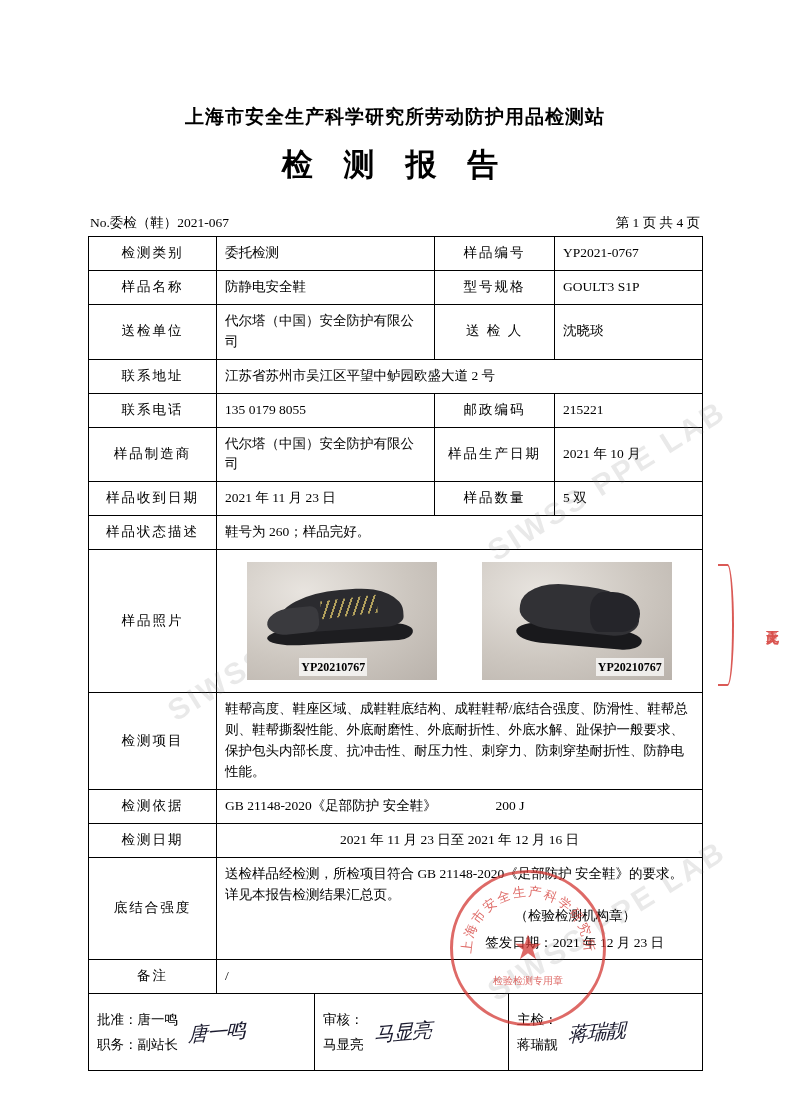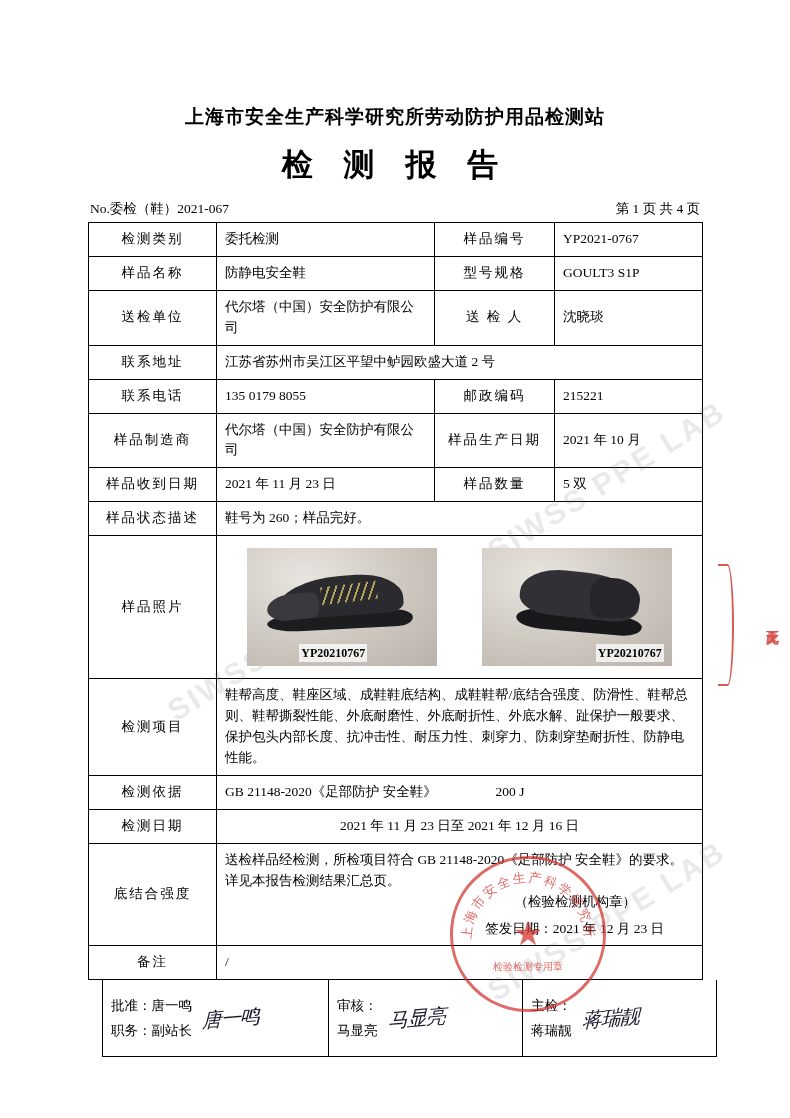--- a/index.html
+++ b/index.html
@@ -36,21 +36,21 @@
     font-weight: bold;
     letter-spacing: 10px;
     margin-top: 14px;
     font-family: "DejaVu Serif", "Liberation Serif", serif;
   }
   .meta-row {
     display: flex;
     justify-content: space-between;
     align-items: flex-end;
     font-size: 13.5px;
-    margin-top: 14px;
+    margin-top: 28px;
     padding: 0 2px 4px 2px;
   }
   table.main {
     width: 100%;
     border-collapse: collapse;
     table-layout: fixed;
     font-size: 13.5px;
   }
   table.main td {
     border: 1px solid #000;
@@ -243,21 +243,20 @@
     width: 100%;
     text-align: center;
     font-size: 10px;
   }
   .footer-table {
     width: 100%;
     border-collapse: collapse;
     table-layout: fixed;
     font-size: 13.5px;
     border-top: none;
-    margin-left: 14px;
   }
   .footer-table td {
     border: 1px solid #000;
     border-top: none;
     padding: 10px 8px;
     vertical-align: middle;
     height: 56px;
   }
   .foot-pair {
     line-height: 1.9;

